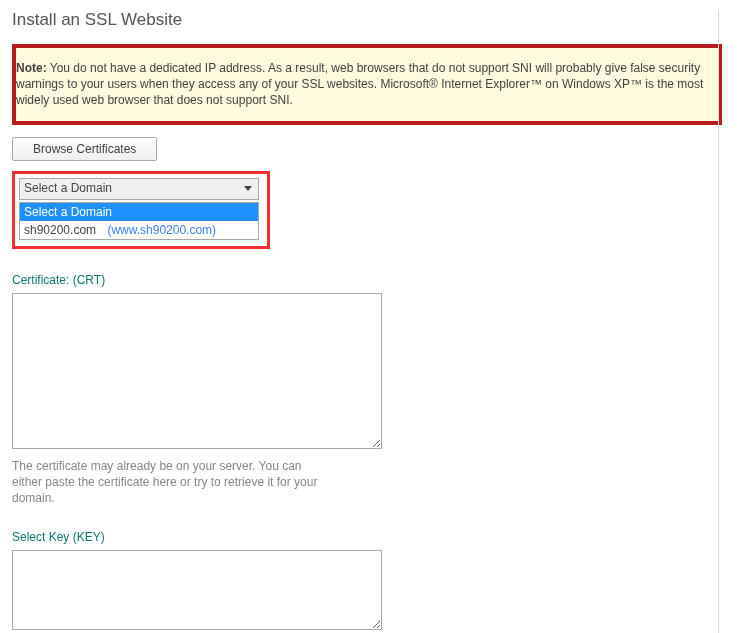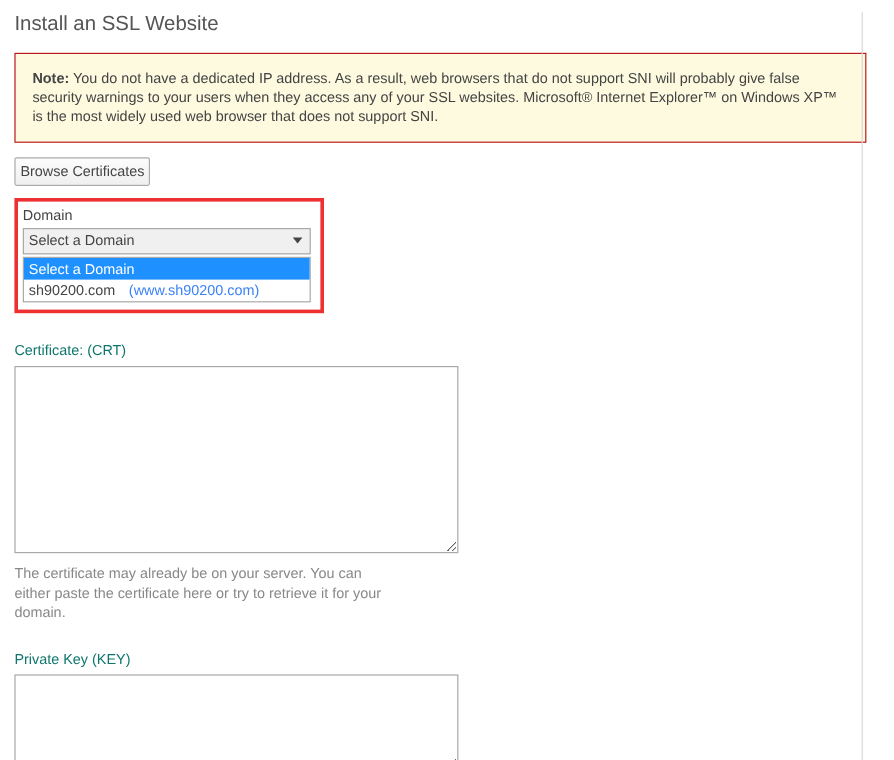--- a/index.html
+++ b/index.html
@@ -12,36 +12,36 @@
       width: 745px;
     }
     .page-title {
       font-size: 17px;
       font-weight: normal;
       color: #555;
       margin-bottom: 14px;
     }
     .note-box {
       background: #fdfadf;
-      border: 1px solid #b91c1c;
-      padding: 12px 14px;
+      border: 4px solid #b91c1c;
+      padding: 12px 0;
       margin-bottom: 12px;
       color: #444;
       line-height: 1.35;
       max-width: 710px;
     }
     .note-box strong { font-weight: bold; }
     .btn-browse {
       font-family: Verdana, Arial, sans-serif;
       font-size: 12px;
       color: #444;
       background: linear-gradient(#fdfdfd, #efefef);
       border: 1px solid #aaa;
       border-radius: 2px;
-      padding: 4px 4px;
+      padding: 4px 20px;
       cursor: pointer;
       margin-bottom: 10px;
     }
     .red-outline {
       border: 3px solid #ee3030;
       display: inline-block;
       padding: 4px 8px 6px 4px;
       min-width: 258px;
     }
     .field-label {
@@ -135,21 +135,20 @@
   <h1 class="page-title">Install an SSL Website</h1>
 
   <div class="note-box">
     <strong>Note:</strong><span> You do not have a dedicated IP address. As a result, web browsers that do not support SNI will probably give false security warnings to your users when they access any of your SSL websites. Microsoft® Internet Explorer™ on Windows XP™ is the most widely used web browser that does not support SNI.</span>
   </div>
 
   <button class="btn-browse">Browse Certificates</button>
 
   <div>
     <div class="red-outline">
-      <label class="field-label">Domain</label>
 
       <div class="select-closed">
         <span>Select a Domain</span>
         <span class="select-caret"></span>
       </div>
 
       <div class="select-dropdown">
         <div class="option highlight">
           <span>Select a Domain</span>
         </div>
@@ -158,15 +157,15 @@
           <span class="option-secondary">(www.sh90200.com)</span>
         </div>
       </div>
     </div>
   </div>
 
   <label class="section-label">Certificate: (CRT)</label>
   <textarea class="cert" value="" style=""></textarea>
   <div class="help-text">The certificate may already be on your server. You can either paste the certificate here or try to retrieve it for your domain.</div>
 
-  <label class="section-label">Private Key (KEY)</label>
+  <label class="section-label">Select Key (KEY)</label>
   <textarea class="pkey" value="" style=""></textarea>
 </div>
 
 </body></html>

